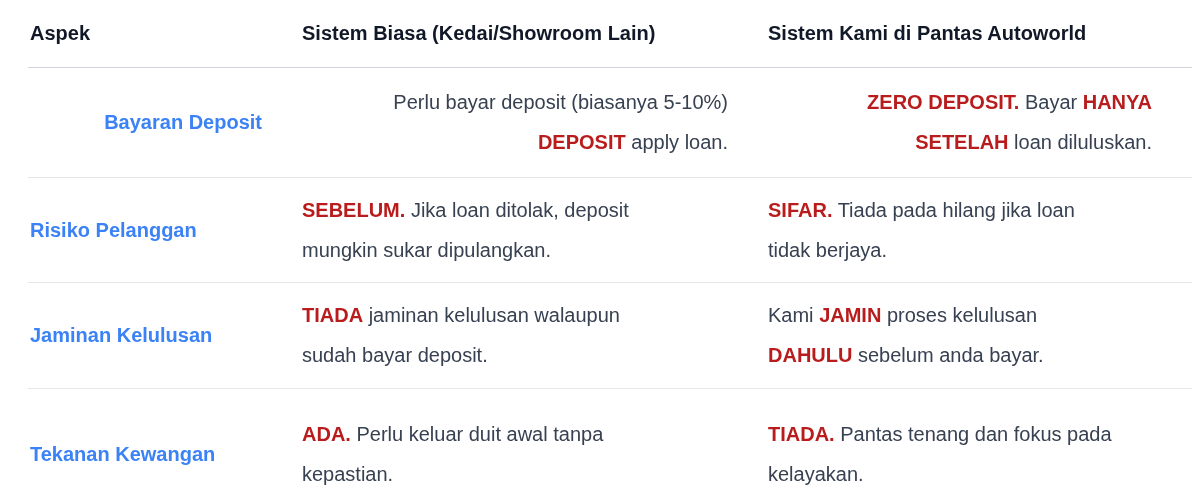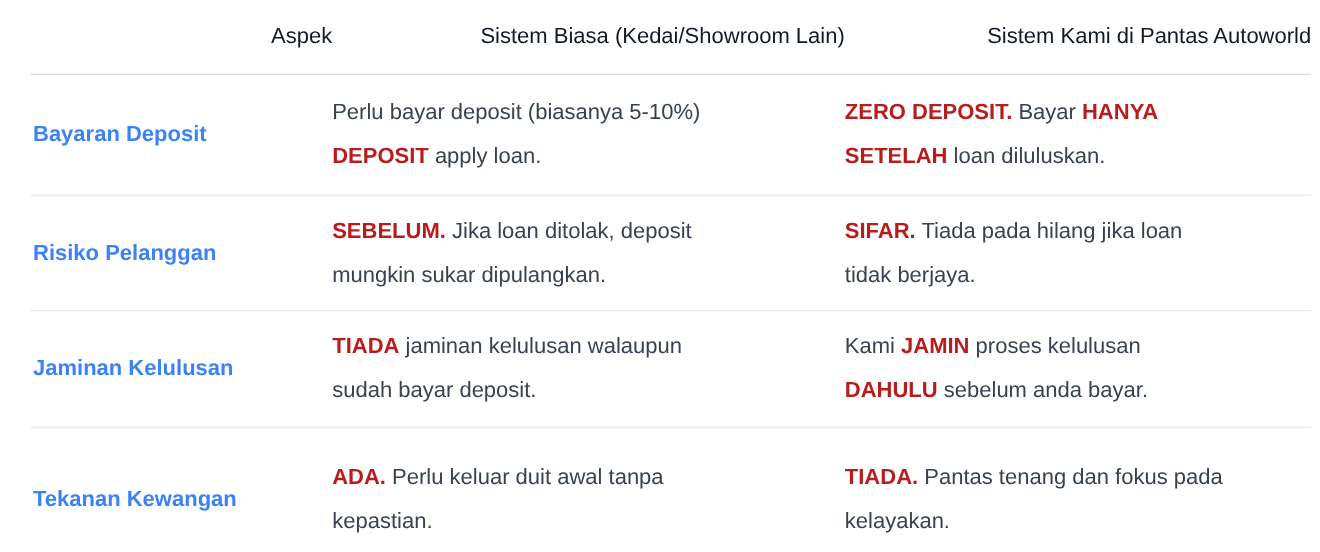--- a/index.html
+++ b/index.html
@@ -21,32 +21,32 @@
     width: 1164px;
     border-collapse: collapse;
     table-layout: fixed;
   }
   col.c-aspect { width: 274px; }
   col.c-usual  { width: 466px; }
   col.c-ours   { width: 424px; }
 
   thead th {
     height: 67px;
-    text-align: right;
+    text-align: left;
     vertical-align: middle;
     font-size: 20px;
-    font-weight: 400;
+    font-weight: 700;
     color: #111827;
     border-bottom: 1px solid #d1d5db;
     padding: 0;
   }
   thead th.first { padding-left: 2px; }
 
   tbody tr { border-bottom: 1px solid #e5e7eb; }
-  tbody tr.r1 td { height: 110px; }
+  tbody tr.r1 td { height: 110px; text-align: right; }
   tbody tr.r2 td { height: 105px; }
   tbody tr.r3 td { height: 106px; }
   tbody tr.r4 td { height: 132px; border-bottom: none; }
   tbody tr.r4 { border-bottom: 1px solid #e5e7eb; }
 
   tbody td {
     vertical-align: middle;
     font-size: 20px;
     line-height: 40px;
     color: #374151;

